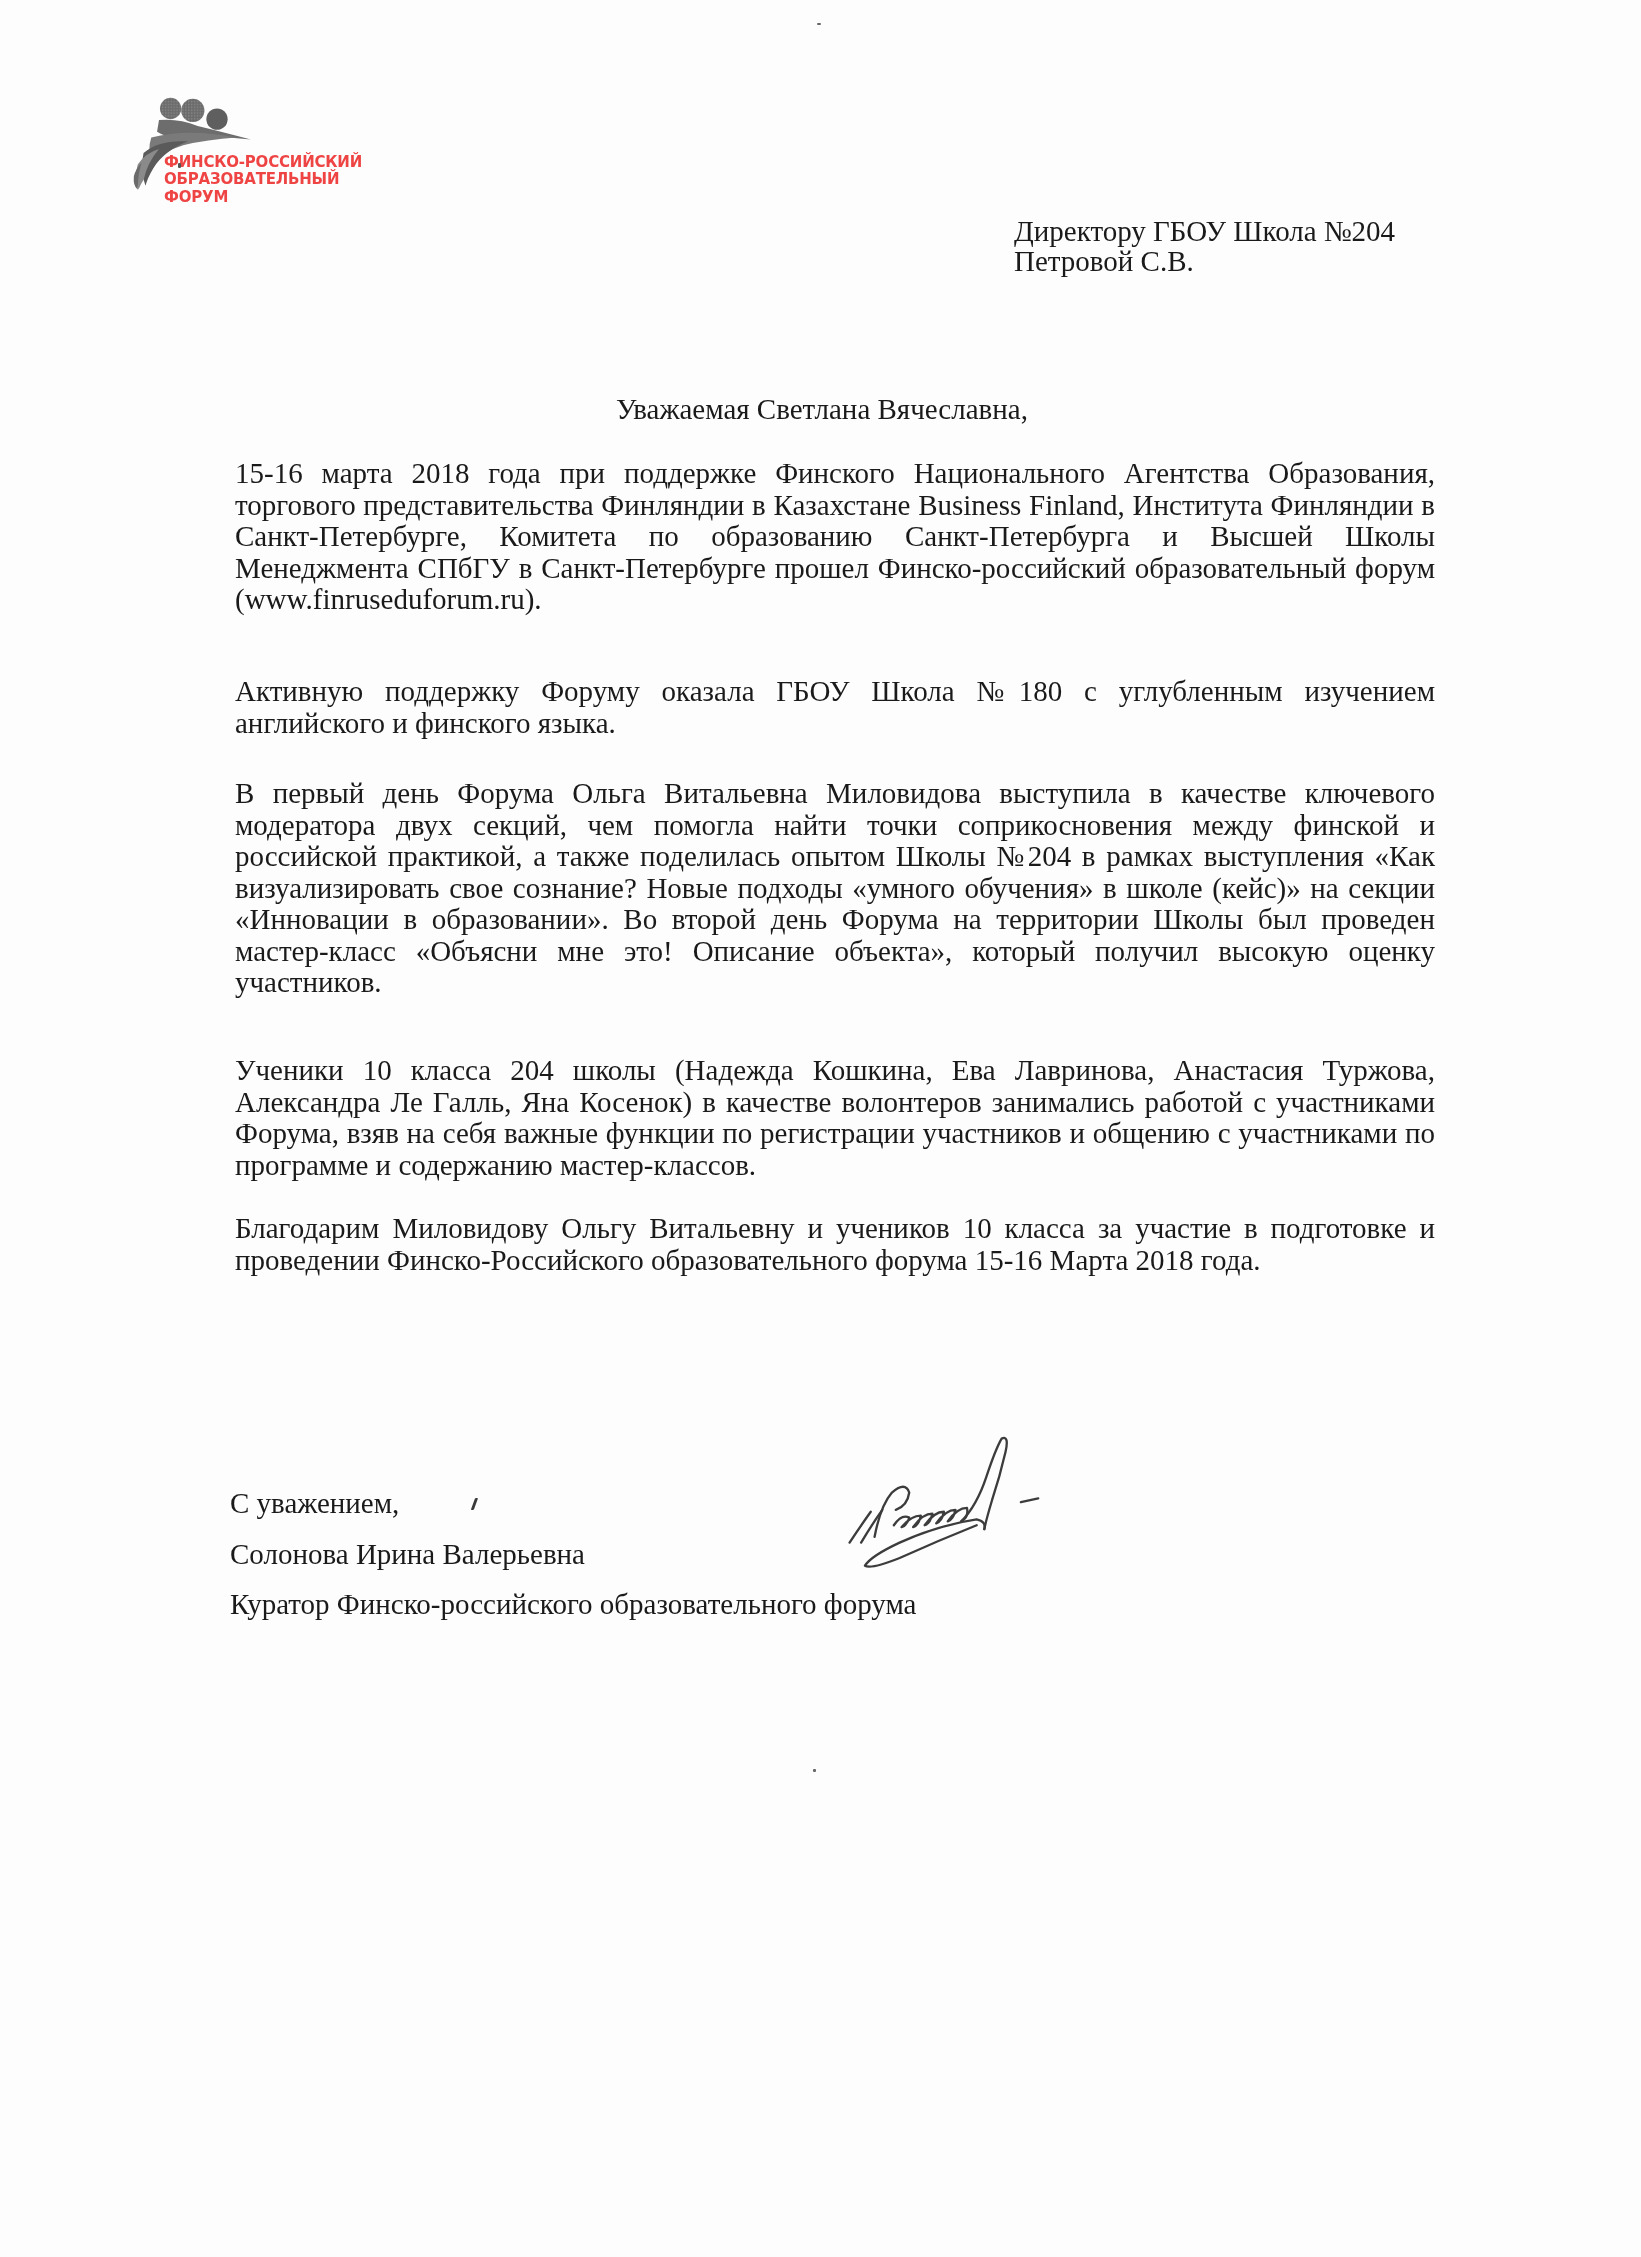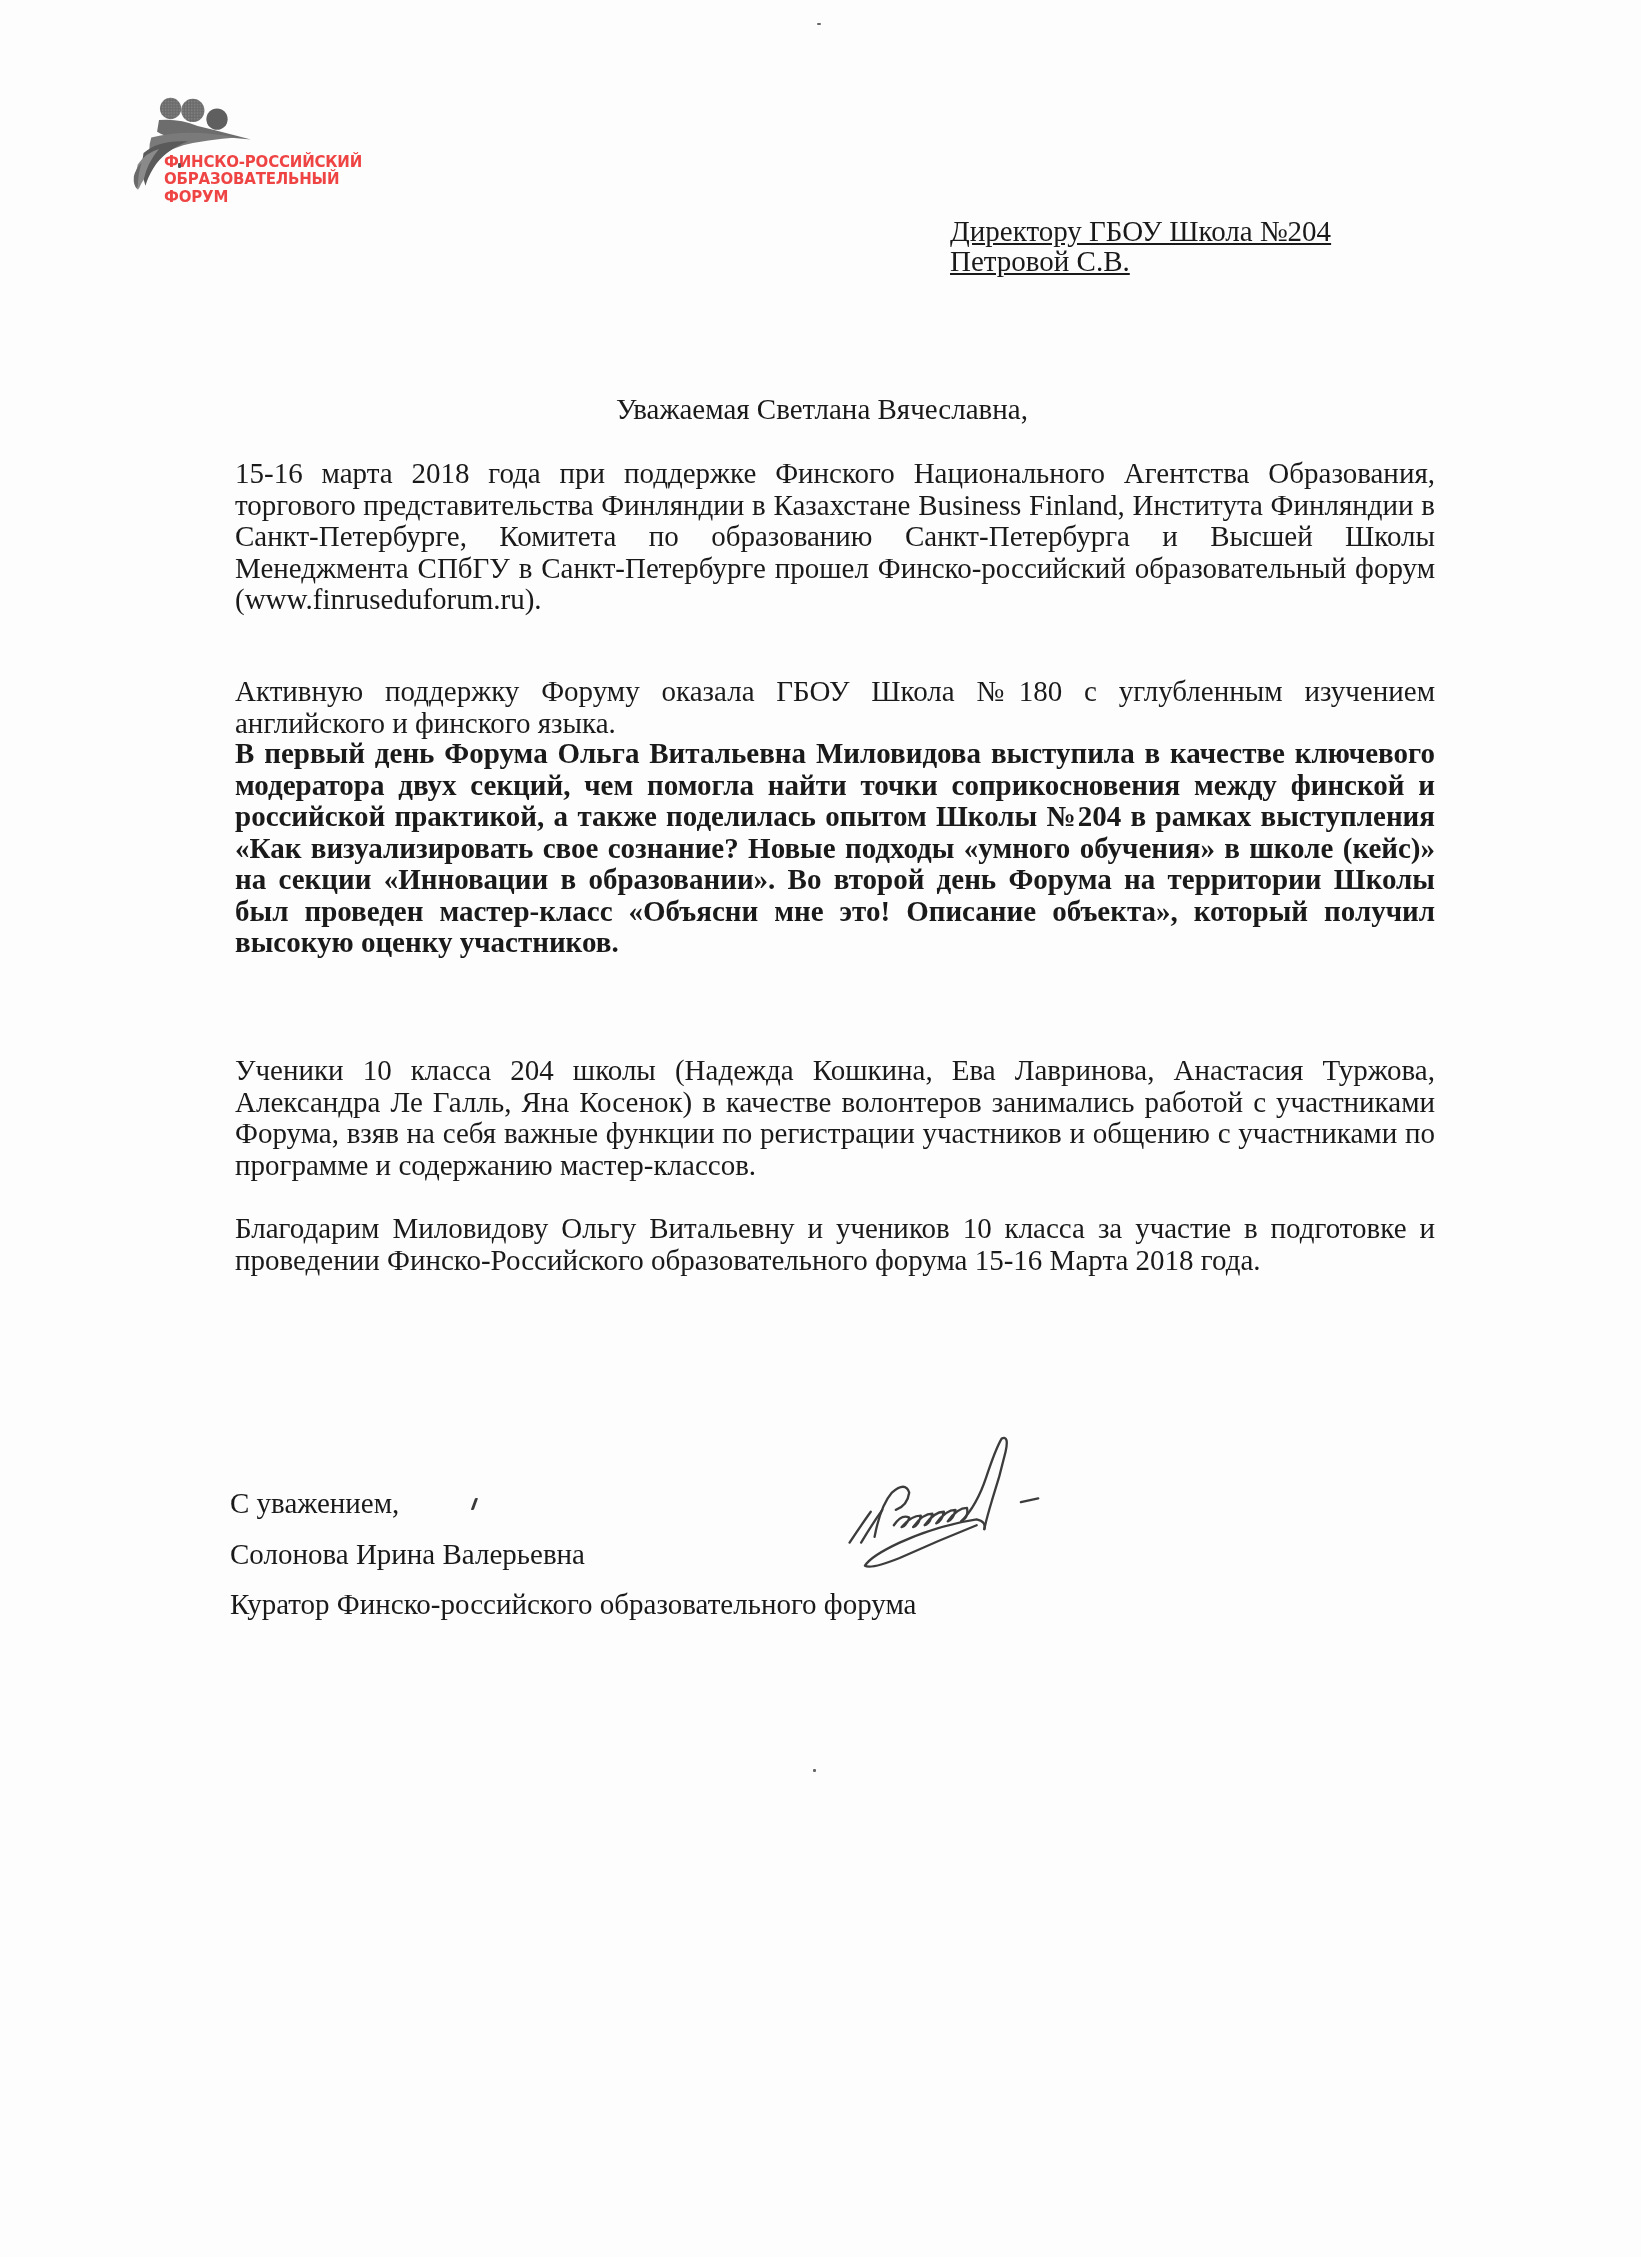--- a/index.html
+++ b/index.html
@@ -43,26 +43,25 @@
       line-height: 17.4px;
       color: #ef4444;
       letter-spacing: -0.2px;
       white-space: nowrap;
     }
     .logo-text div { display: block; }
 
     
     .addressee {
       position: absolute;
-      left: 950px;
+      left: 1014px;
       top: 216px;
       font-size: 29px;
       line-height: 30px;
       white-space: nowrap;
-      text-decoration: underline;
     }
     .addressee div { display: block; }
 
     
     .greeting {
       position: absolute;
       left: 616px;
       top: 393px;
       font-size: 29px;
       line-height: 32px;
@@ -74,21 +73,21 @@
       position: absolute;
       left: 235px;
       width: 1200px;
       font-size: 29px;
       line-height: 31.5px;
       text-align: justify;
       text-align-last: left;
     }
     #p1 { top: 458px; }
     #p2 { top: 676px; }
-    #p3 { top: 738px; font-weight: bold; }
+    #p3 { top: 778px; }
     #p4 { top: 1055px; }
     #p5 { top: 1213px; }
 
     
     .closing {
       position: absolute;
       left: 230px;
       font-size: 29px;
       line-height: 32px;
       white-space: nowrap;

